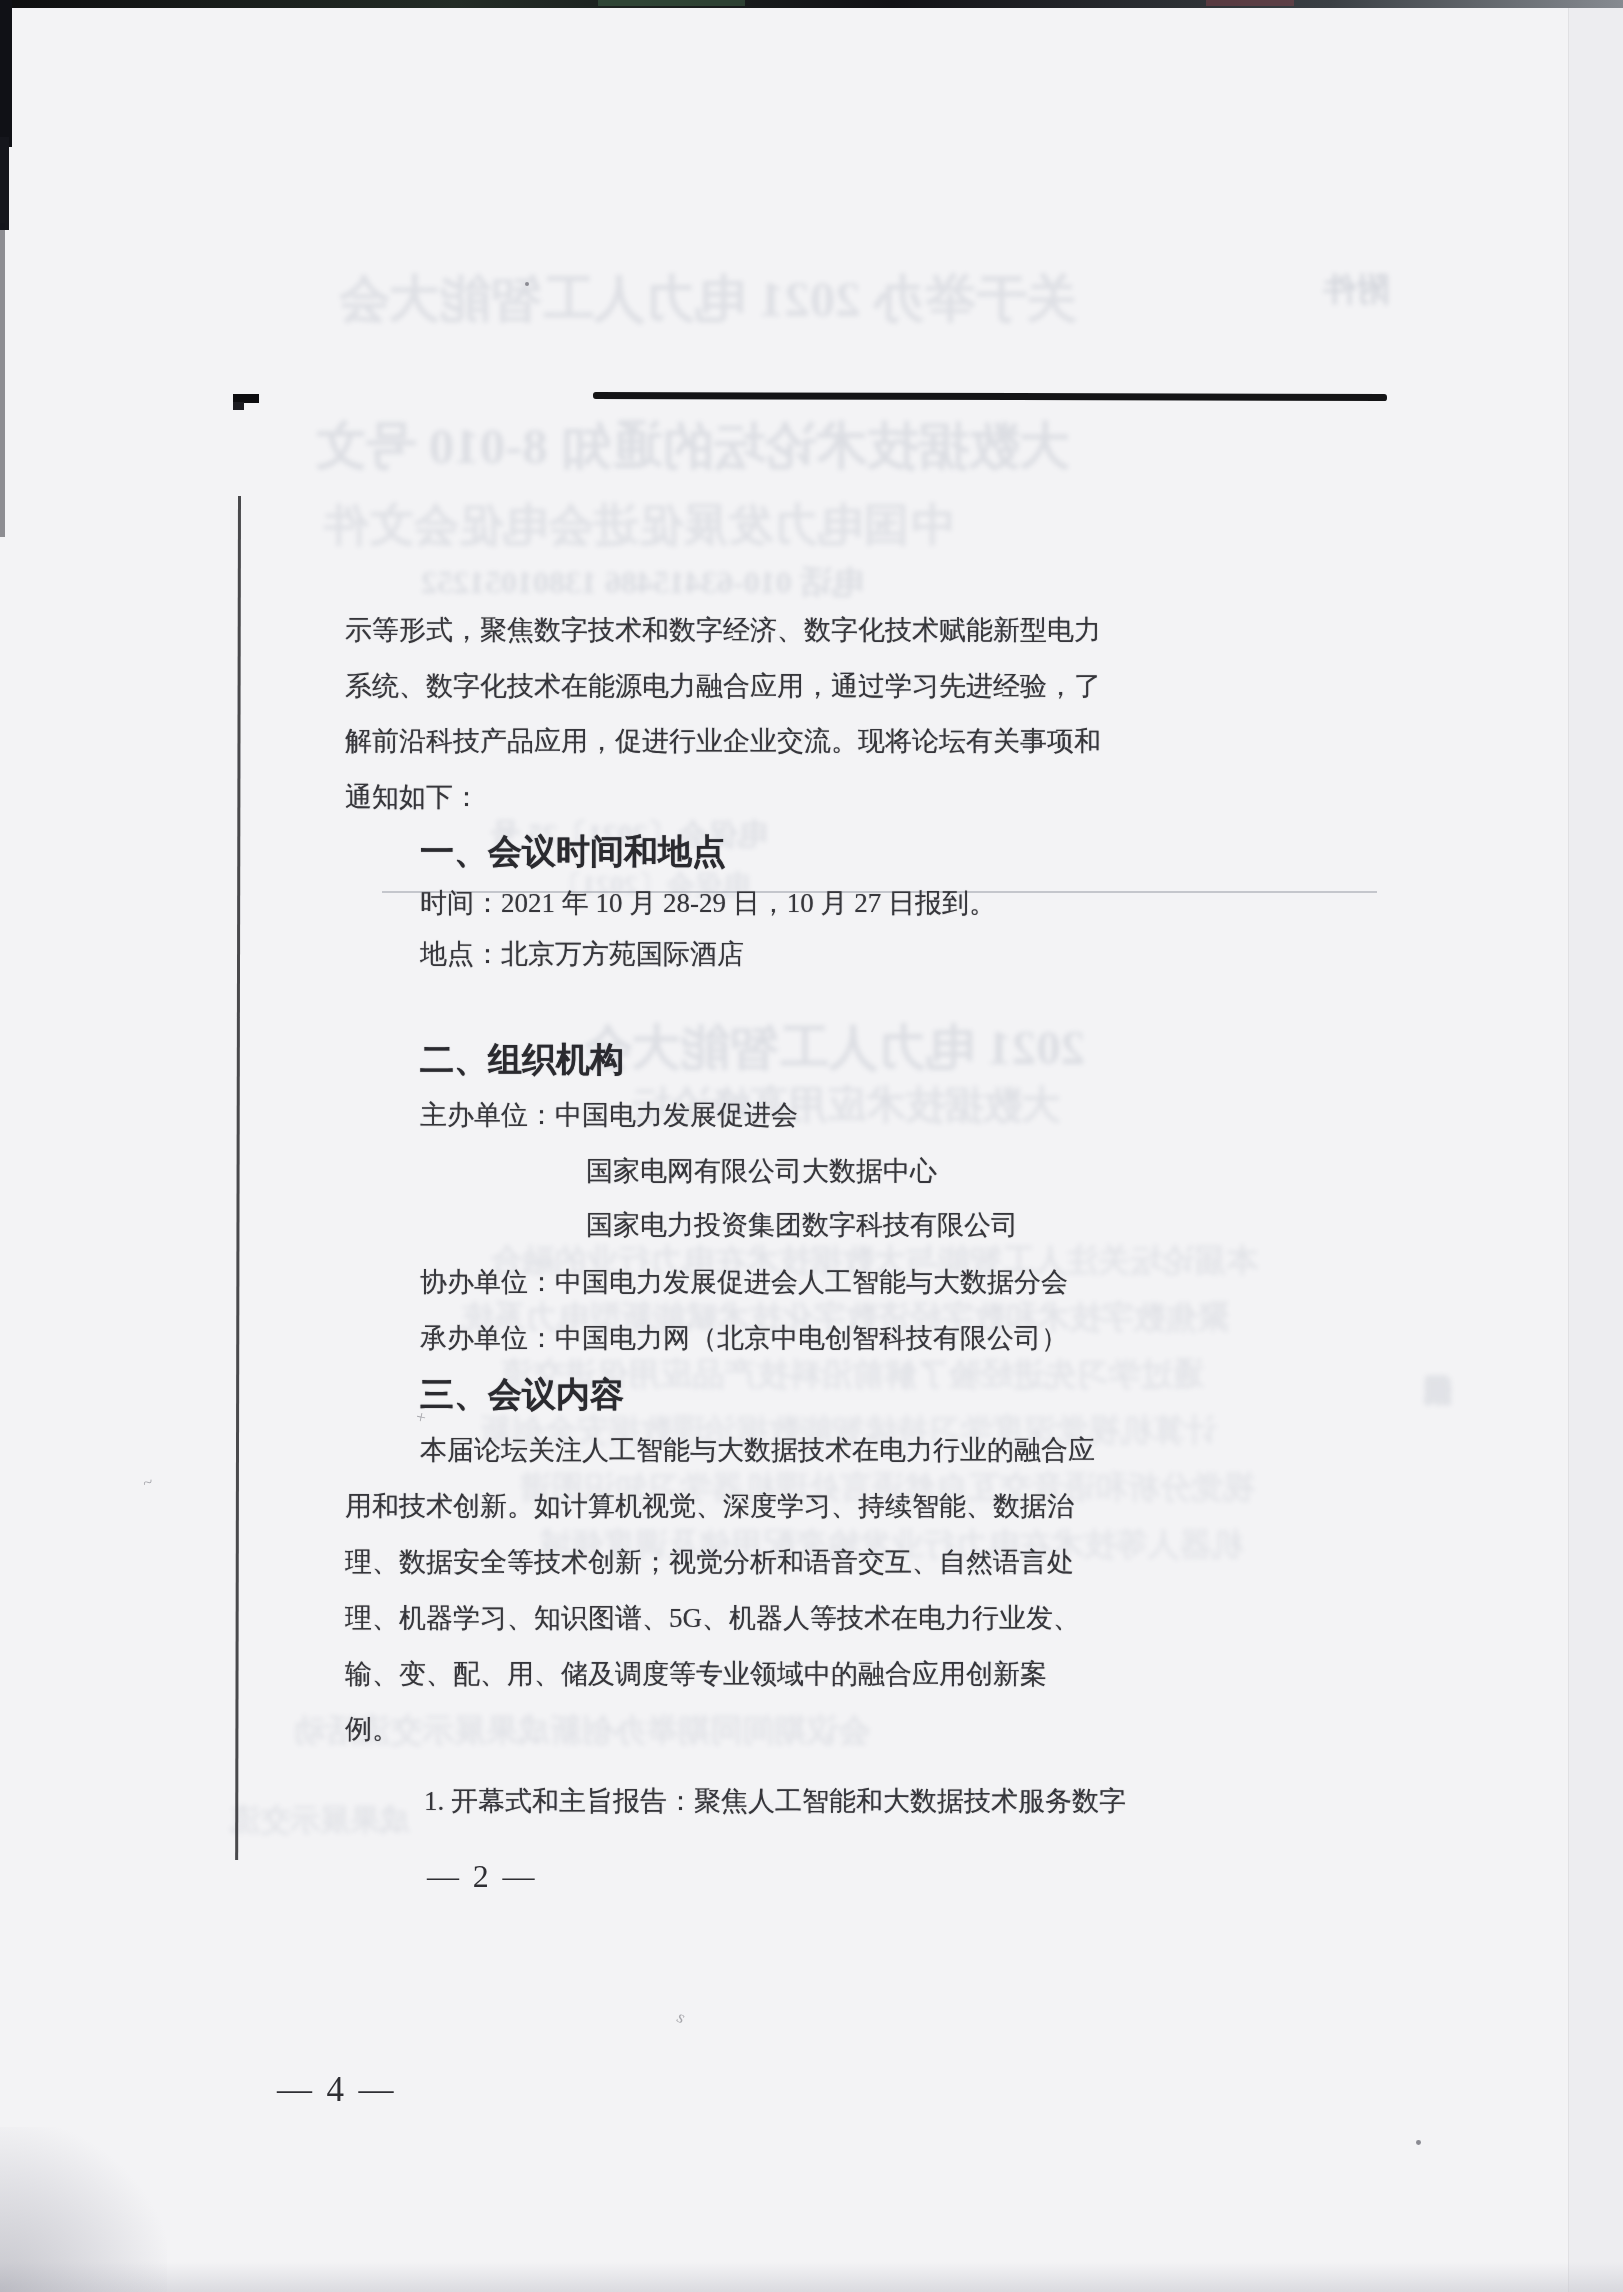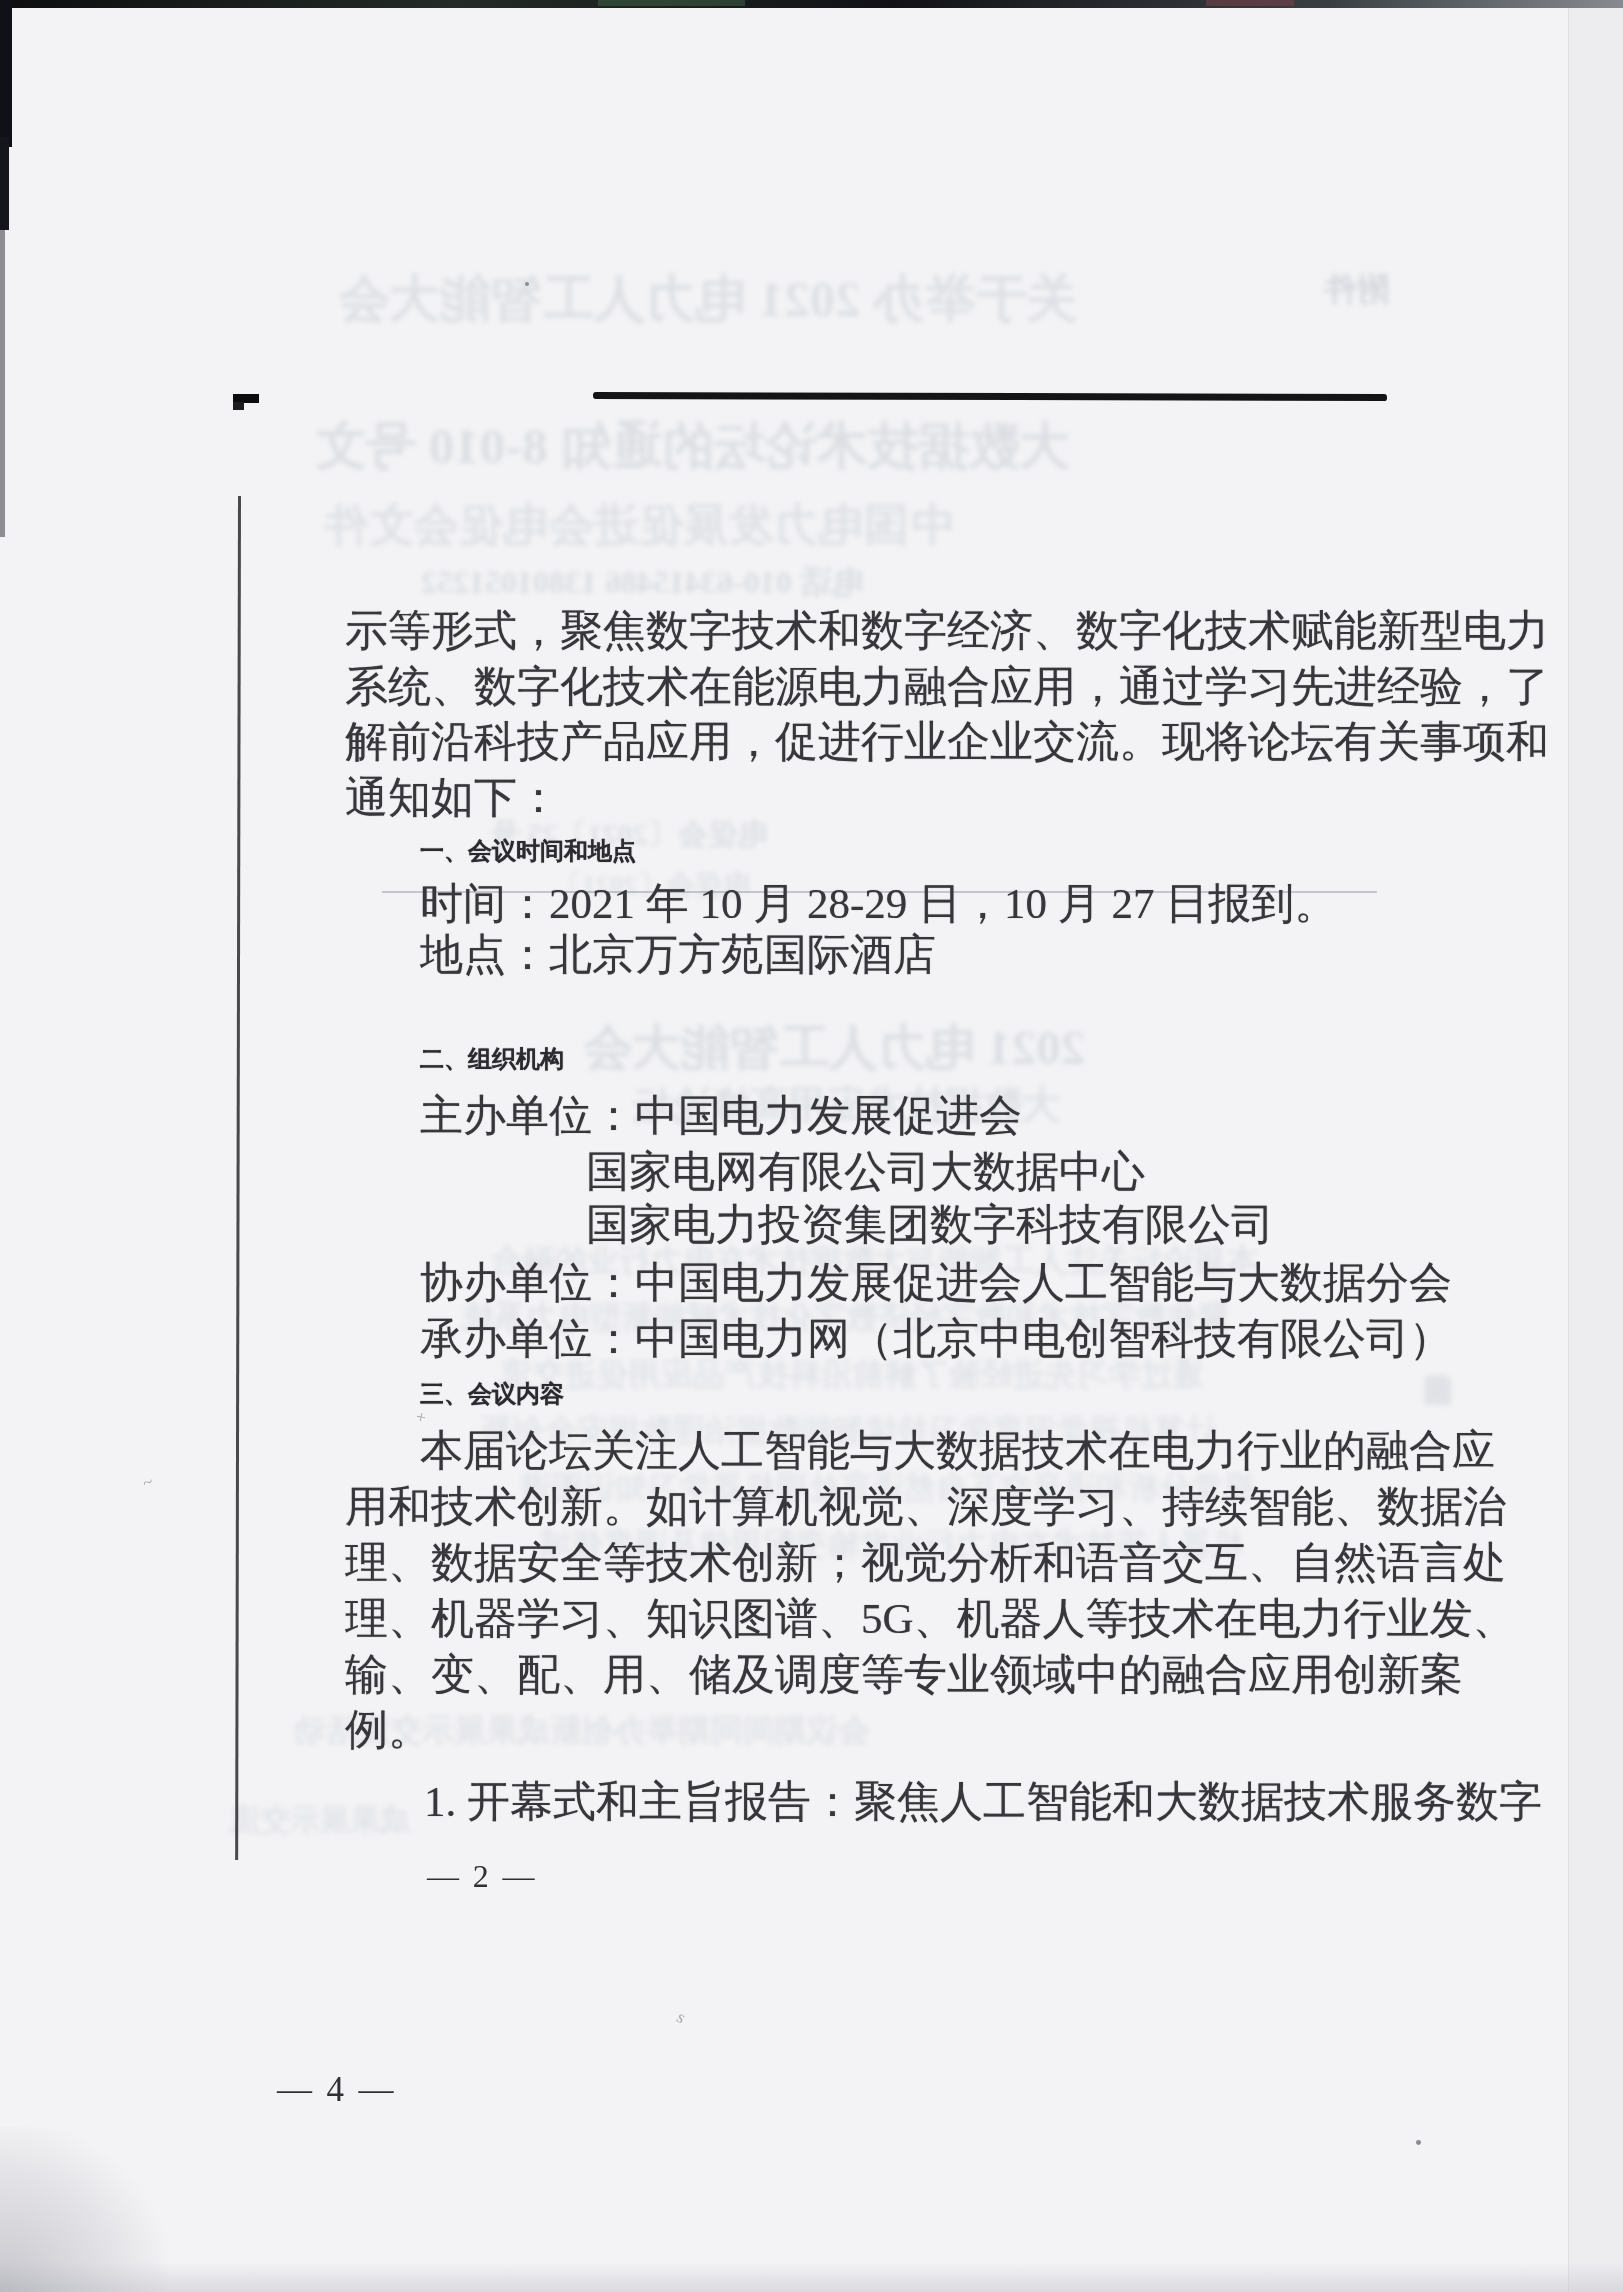--- a/index.html
+++ b/index.html
@@ -7,29 +7,29 @@
     position:relative;
     width:1623px;height:2293px;
     background:#f3f3f5;
     overflow:hidden;
     font-family:"Liberation Serif","DejaVu Serif",serif;
   }
   
   .tl{
     position:absolute;
     white-space:nowrap;
-    font-size:43px;
+    font-size:27px;
     line-height:45px;
     color:#36363b;
     text-shadow:0 0 1px rgba(54,54,60,.55);
     z-index:30;
   }
   .tl.b{
     font-weight:700;
-    font-size:24px;
+    font-size:34px;
     color:#2a2a2f;
     text-shadow:0 0 1px rgba(40,40,46,.7);
   }
   .pn{
     position:absolute;
     font-size:32px;
     letter-spacing:2.9px;
     color:#2e2e33;
     z-index:30;
     white-space:nowrap;

